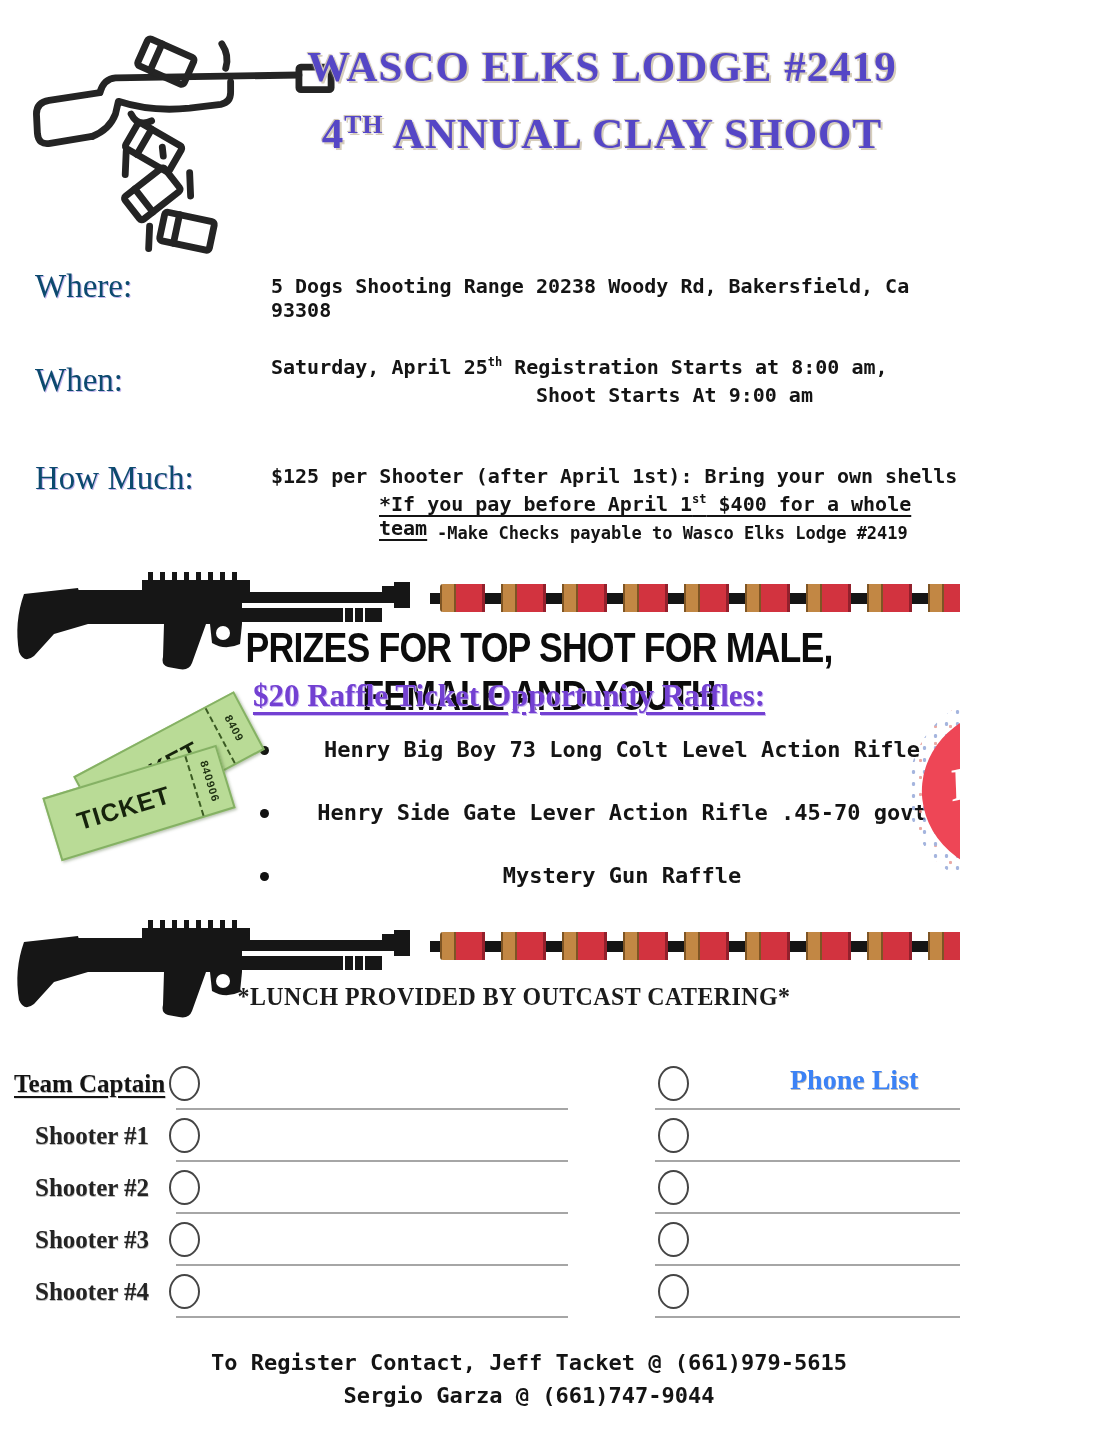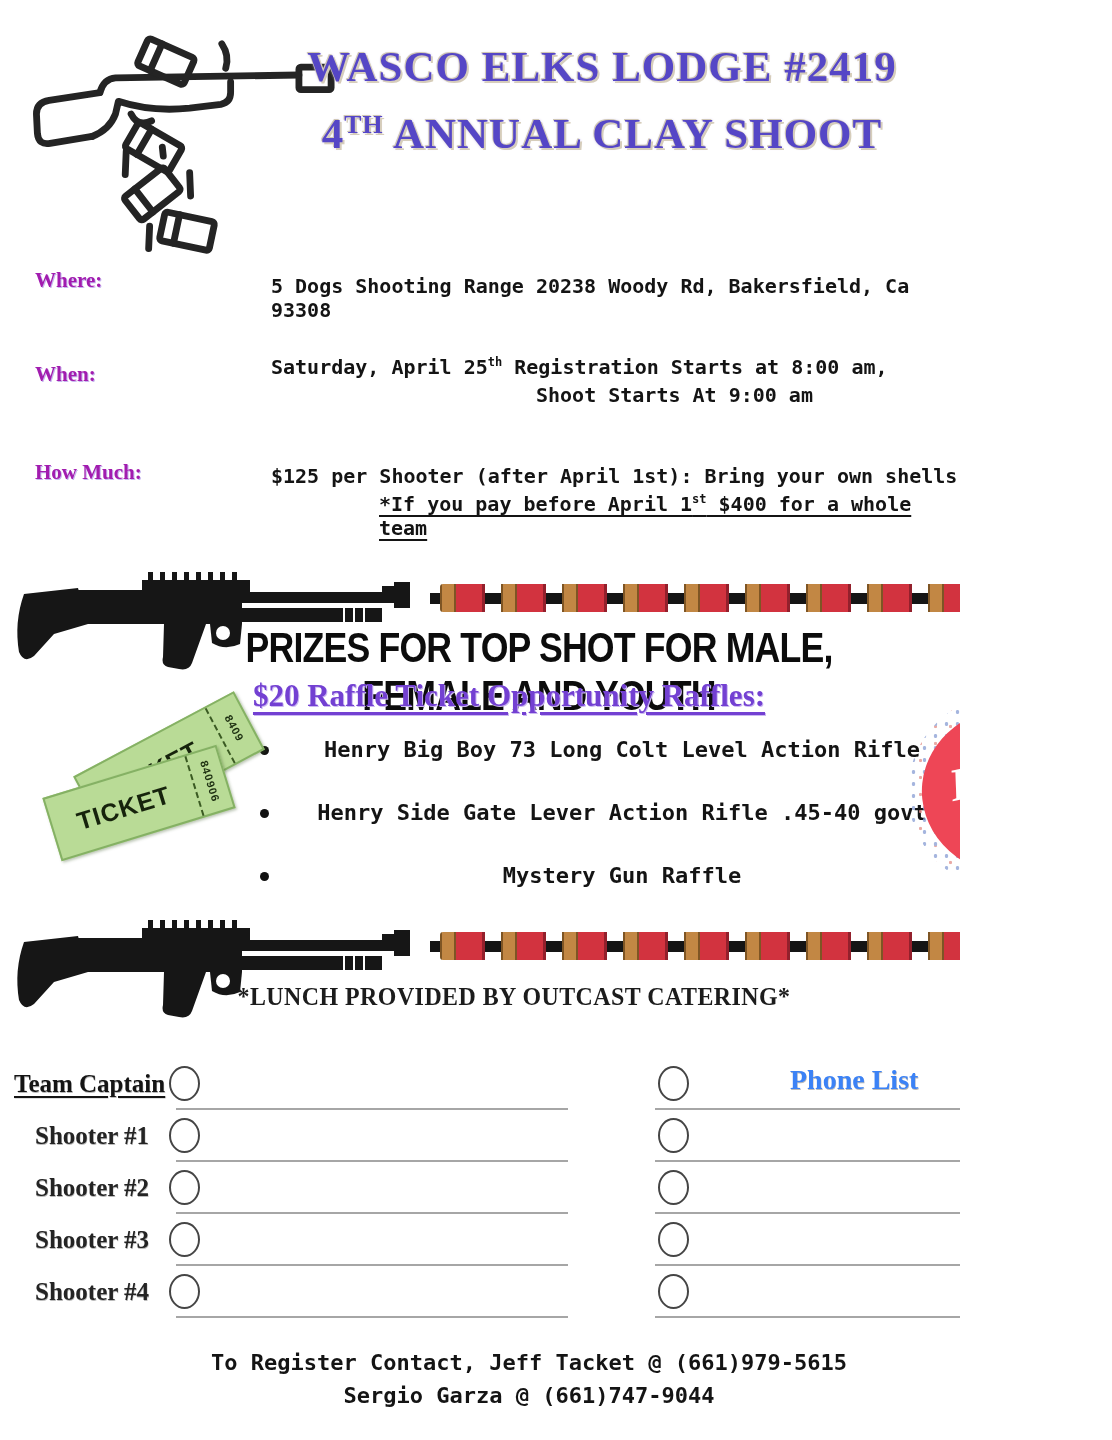--- a/index.html
+++ b/index.html
@@ -8,22 +8,22 @@
   .abs{position:absolute;}
   .mono{font-family:"DejaVu Sans Mono","Liberation Mono",monospace;font-weight:700;color:#141414;margin-left:16px;}
   .deco{font-family:"Liberation Serif",serif;font-weight:700;}
   
   .title{left:244px;right:0;top:38px;text-align:center;
          font-family:"Liberation Serif",serif;font-weight:700;font-size:43px;line-height:58px;
          letter-spacing:1px;color:#5546c6;
          text-shadow:2px 2px 0 #d6cdbb,-1px -1px 0 #d0c7b4,0 0 3px #cfc5e8;}
   .title sup{font-size:60%;vertical-align:super;}
   
-  .sec-label{font-family:"Liberation Serif",serif;font-weight:700;color:#a21caf;
-             text-shadow:1px 1px 0 #c6b6ee;font-size:21px;}
+  .sec-label{font-family:"Liberation Serif",serif;font-weight:400;color:#0c4a6e;
+             text-shadow:1px 1px 0 #c6b6ee;font-size:33px;}
   .info-text{font-size:20px;letter-spacing:0;}
   .info-text sup{font-size:60%;vertical-align:super;}
   .early{text-decoration:underline;text-decoration-thickness:2px;text-underline-offset:4px;}
   .small-note{font-size:17px;}
   
   .divider{left:0;width:1112px;height:102px;}
   .divider .gun{position:absolute;left:14px;top:0;width:408px;height:100px;}
   .belt{position:absolute;left:430px;right:20px;top:14px;height:28px;}
   .belt-strip{position:absolute;left:0;right:0;top:9px;height:11px;background:#151515;}
   .belt-shells{position:absolute;left:10px;right:4px;top:0;height:28px;border-radius:3px;
@@ -118,20 +118,21 @@
   <div class="abs sec-label" style="left:35px;top:268px;">Where:</div>
   <div class="abs mono info-text" style="left:255px;top:274px;">5 Dogs Shooting Range 20238 Woody Rd, Bakersfield, Ca 93308</div>
 
   <div class="abs sec-label" style="left:35px;top:350px;margin-top:12px;">When:</div>
   <div class="abs mono info-text" style="left:255px;top:355px;"><span>Saturday, April 25</span><sup>th</sup><span> Registration Starts at 8:00 am,</span></div>
   <div class="abs mono info-text" style="left:520px;top:383px;">Shoot Starts At 9:00 am</div>
 
   <div class="abs sec-label" style="left:35px;top:460px;">How Much:</div>
   <div class="abs mono info-text" style="left:255px;top:464px;">$125 per Shooter (after April 1st): Bring your own shells</div>
   <div class="abs mono info-text early" style="left:363px;top:492px;"><span>*If you pay before April 1</span><sup>st</sup><span> $400 for a whole team</span></div>
+  <div class="abs mono small-note" style="left:421px;top:523px;">-Make Checks payable to Wasco Elks Lodge #2419</div>
 
   <div class="abs divider" style="top:570px;">
     <svg class="gun" viewBox="0 0 408 100">
       <g fill="#161616">
         <path d="M10,24 L64,18 L74,54 L40,64 L20,86 Q10,94 5,82 Q0,52 10,24 Z"></path>
         <rect x="60" y="20" width="168" height="34"></rect>
         <rect x="128" y="10" width="108" height="12"></rect>
         <path d="M134,2h5v9h-5z M146,2h5v9h-5z M158,2h5v9h-5z M170,2h5v9h-5z M182,2h5v9h-5z M194,2h5v9h-5z M206,2h5v9h-5z M218,2h5v9h-5z"></path>
         <path d="M150,54 L192,54 L178,93 Q175,101 165,99 L154,97 Q147,95 149,87 Z"></path>
         <path d="M196,54 L228,54 L226,74 Q211,81 198,73 Z"></path>
@@ -152,21 +153,21 @@
   <div class="abs prizes">PRIZES FOR TOP SHOT FOR MALE, FEMALE AND YOUTH</div>
 
   <div class="abs deco raffle-h">$20 Raffle Ticket Opportunity Raffles:</div>
 
   <div class="abs mono bullet-row" style="top:737px;">
     <span class="bullet-dot"></span>
     <span>Henry Big Boy 73 Long Colt Level Action Rifle</span>
   </div>
   <div class="abs mono bullet-row" style="top:800px;">
     <span class="bullet-dot"></span>
-    <span>Henry Side Gate Lever Action Rifle .45-40 govt</span>
+    <span>Henry Side Gate Lever Action Rifle .45-70 govt</span>
   </div>
   <div class="abs mono bullet-row" style="top:863px;">
     <span class="bullet-dot"></span>
     <span>Mystery Gun Raffle</span>
   </div>
 
   <div class="abs tickets">
     <div class="ticket ticket-back">
       <div class="ticket-main">TICKET</div>
       <div class="ticket-stub">

